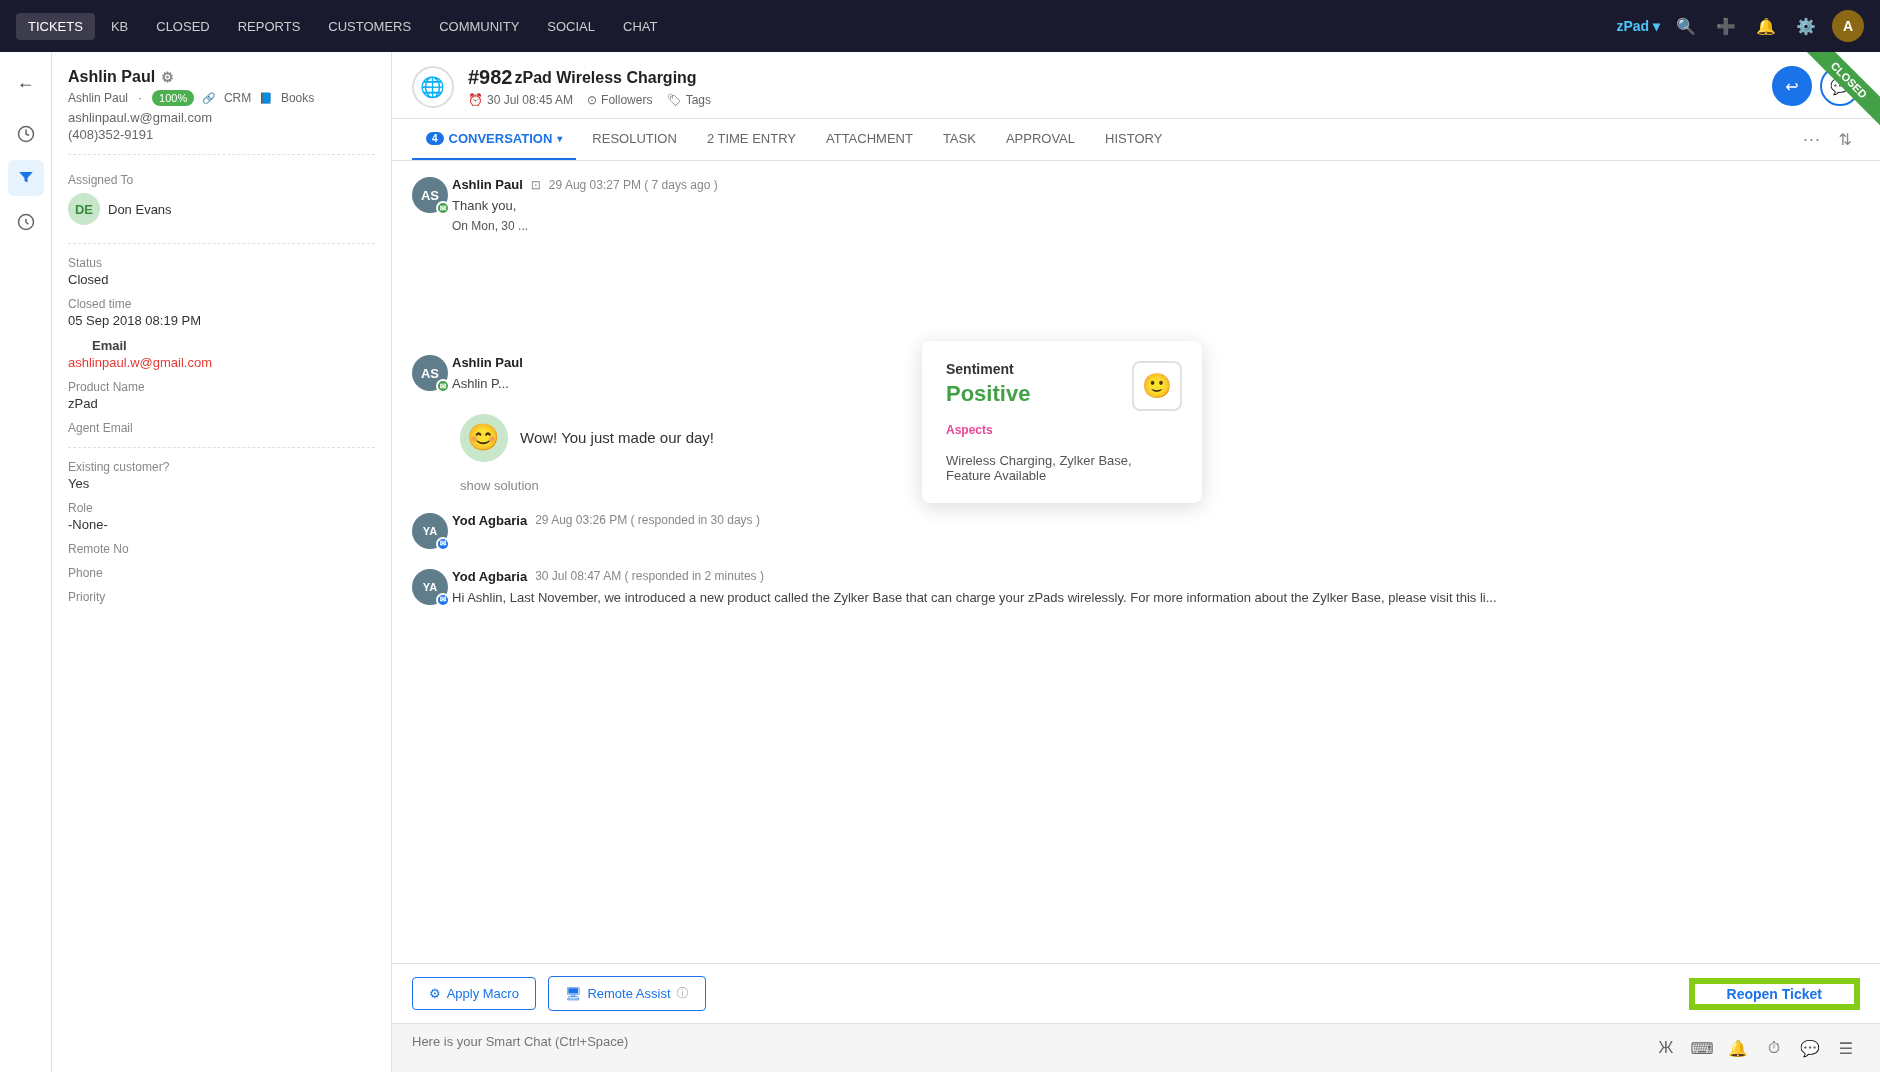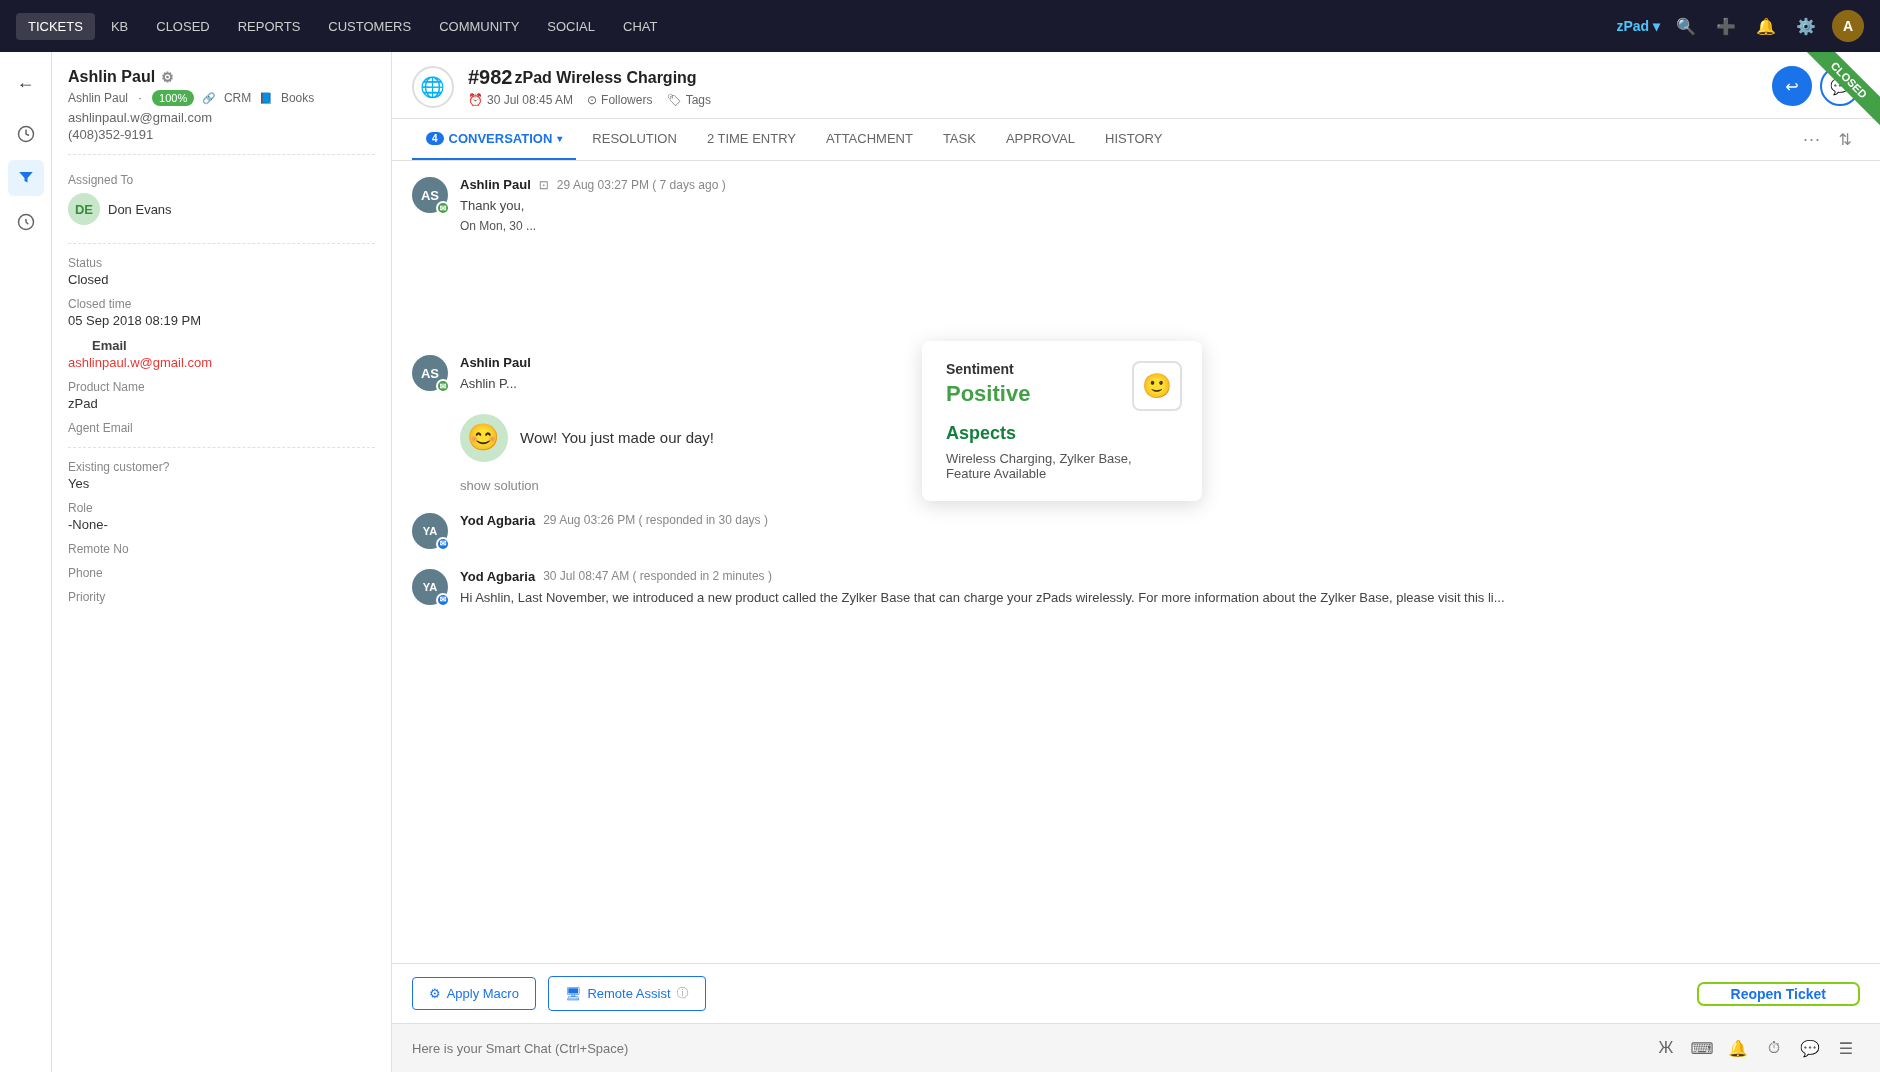--- a/index.html
+++ b/index.html
@@ -62,55 +62,55 @@
     .tab-item.active { color: #1a73e8; border-bottom: 2px solid #1a73e8; font-weight: 600; }
     .tab-badge { background: #1a73e8; color: #fff; border-radius: 10px; font-size: 10px; padding: 1px 6px; font-weight: 600; }
     .tab-spacer { flex: 1; }
     .tab-more { color: #888; font-size: 18px; cursor: pointer; padding: 8px; }
     .tab-icon { color: #888; font-size: 16px; cursor: pointer; padding: 8px; }
 
     
     .conversation-area { flex: 1; overflow-y: auto; padding: 16px 20px; position: relative; }
 
     
-    .message-block { display: flex; gap: 12px; margin-bottom: 20px; position: relative; }
+    .message-block { display: flex; gap: 4px; margin-bottom: 20px; position: relative; }
     .msg-avatar { width: 36px; height: 36px; border-radius: 50%; display: flex; align-items: center; justify-content: center; font-size: 13px; font-weight: 700; color: #fff; flex-shrink: 0; position: relative; }
     .msg-avatar-as { background: #607d8b; }
     .msg-avatar-badge { position: absolute; bottom: -2px; right: -2px; width: 14px; height: 14px; border-radius: 50%; background: #1a73e8; border: 2px solid #fff; display: flex; align-items: center; justify-content: center; font-size: 8px; color: #fff; }
     .msg-avatar-badge.green { background: #43a047; }
     .msg-content { flex: 1; }
     .msg-header { display: flex; align-items: center; gap: 8px; margin-bottom: 4px; }
     .msg-sender { font-weight: 600; font-size: 13px; color: #222; }
     .msg-time { font-size: 12px; color: #888; }
     .msg-icon { font-size: 12px; color: #888; }
     .msg-body { font-size: 13px; color: #444; line-height: 1.5; }
 
     
     .sentiment-popup { position: absolute; left: 530px; top: 180px; background: #fff; border-radius: 8px; box-shadow: 0 4px 20px rgba(0,0,0,0.15); padding: 20px 24px; width: 280px; z-index: 100; }
     .sentiment-label { font-size: 14px; font-weight: 600; color: #333; margin-bottom: 4px; }
     .sentiment-value { font-size: 22px; font-weight: 700; color: #43a047; margin-bottom: 16px; }
     .sentiment-icon { position: absolute; right: 20px; top: 20px; width: 50px; height: 50px; border: 2px solid #e0e0e0; border-radius: 8px; display: flex; align-items: center; justify-content: center; font-size: 24px; }
-    .aspects-label { font-size: 18px; font-weight: 600; color: #15803d; margin-bottom: 7px; }
+    .aspects-label { font-size: 12px; font-weight: 600; color: #ec4899; margin-bottom: 16px; }
     .aspects-value { font-size: 13px; color: #555; }
 
     
     .smiley-msg { display: flex; align-items: center; gap: 12px; margin-bottom: 16px; padding-left: 48px; }
     .smiley-circle { width: 48px; height: 48px; border-radius: 50%; background: #c8e6c9; display: flex; align-items: center; justify-content: center; font-size: 26px; }
 
     
     .show-response { color: #888; font-size: 13px; cursor: pointer; padding-left: 48px; margin-bottom: 20px; }
 
     
     .bottom-bar { border-top: 1px solid #e0e0e0; padding: 12px 20px; display: flex; align-items: center; gap: 12px; background: #fff; }
     .btn-macro { display: flex; align-items: center; gap: 6px; color: #1a73e8; border: 1px solid #1a73e8; border-radius: 4px; padding: 8px 16px; font-size: 13px; cursor: pointer; background: #fff; }
     .btn-remote { display: flex; align-items: center; gap: 6px; color: #1a73e8; border: 1px solid #1a73e8; border-radius: 4px; padding: 8px 16px; font-size: 13px; cursor: pointer; background: #fff; }
-    .btn-reopen { margin-left: auto; background: #fff; color: #1a73e8; border: 2px solid #84cc16; border-radius: 7px; padding: 2px 32px; font-size: 14px; font-weight: 600; cursor: pointer; }
-
-    
-    .smart-chat-bar { background: #f5f5f5; border-top: 1px solid #e0e0e0; padding: 10px 20px; display: flex; align-items: center; gap: 20px; }
+    .btn-reopen { margin-left: auto; background: #fff; color: #1a73e8; border: 6px solid #84cc16; border-radius: 0; padding: 2px 32px; font-size: 14px; font-weight: 600; cursor: pointer; }
+
+    
+    .smart-chat-bar { background: #f5f5f5; border-top: 1px solid #e0e0e0; padding: 10px 20px; display: flex; align-items: flex-start; gap: 20px; }
     .smart-chat-input { flex: 1; background: transparent; border: none; outline: none; font-size: 13px; color: #888; }
     .smart-chat-icons { display: flex; align-items: center; gap: 8px; color: #666; font-size: 16px; }
     .smart-icon { cursor: pointer; width: 28px; height: 28px; display: flex; align-items: center; justify-content: center; }
 
     
     .ticket-header-wrapper { position: relative; }
     .closed-corner { position: absolute; top: 0; right: 0; width: 80px; height: 80px; overflow: hidden; pointer-events: none; }
     .closed-corner-text { background: #43a047; color: #fff; font-size: 11px; font-weight: 700; width: 110px; text-align: center; padding: 4px 0; position: absolute; top: 18px; right: -24px; transform: rotate(45deg); }
 
     

